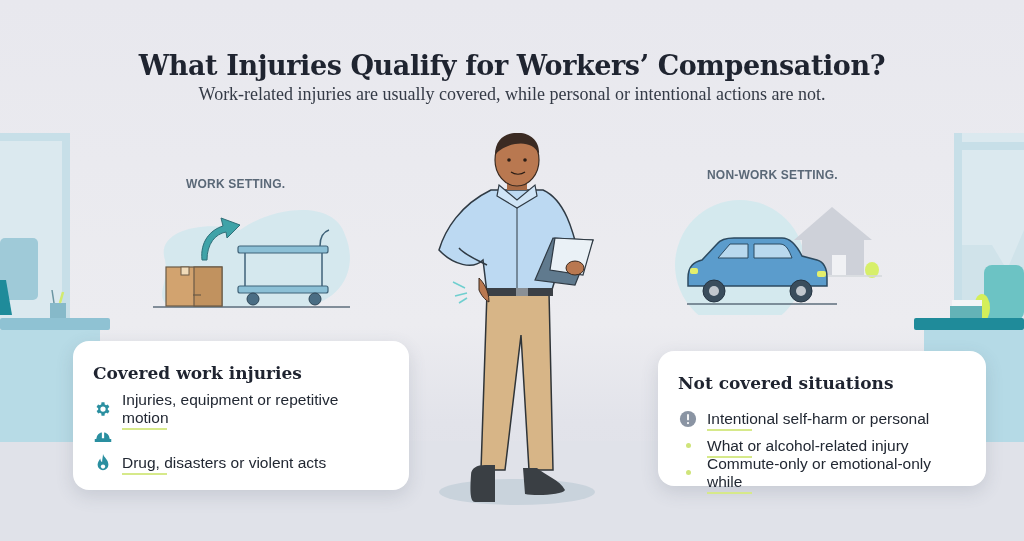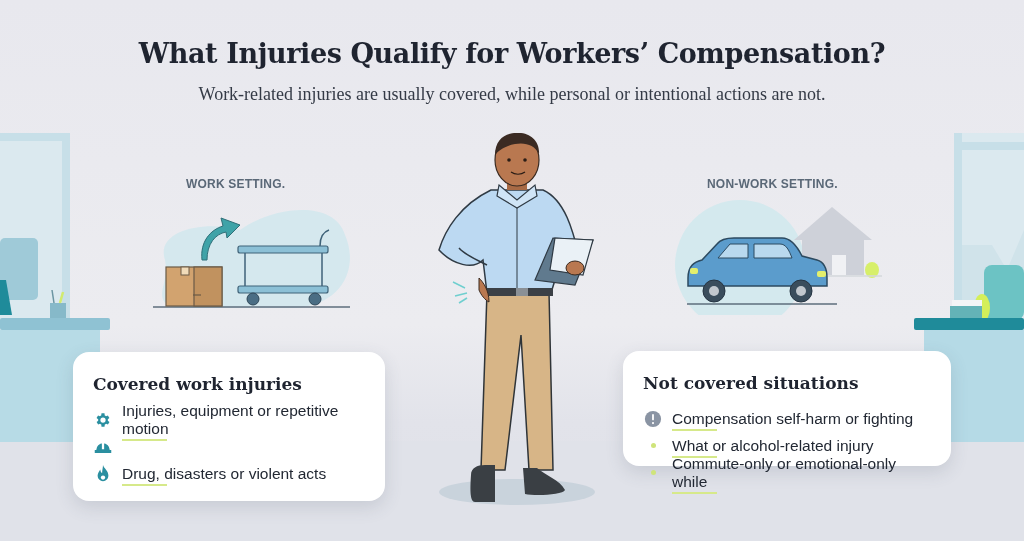--- a/index.html
+++ b/index.html
@@ -4,21 +4,21 @@
 <style>
   * { box-sizing: border-box; margin: 0; padding: 0; }
   html, body { width: 1024px; height: 541px; overflow: hidden; }
   body {
     background: linear-gradient(180deg, #e8e8ee 0%, #ececf0 60%, #e2e3ea 78%, #dfe1e8 100%);
     font-family: "Liberation Sans", sans-serif;
     position: relative;
   }
   .floor { position: absolute; left: 0; top: 441px; width: 1024px; height: 100px; background: #e0e2e9; }
   .title {
-    position: absolute; top: 38px; left: 0; width: 1024px; text-align: center;
+    position: absolute; top: 50px; left: 0; width: 1024px; text-align: center;
     font-family: "DejaVu Serif", serif; font-weight: bold; font-size: 27px; color: #1f2430;
     letter-spacing: -0.4px;
   }
   .subtitle {
     position: absolute; top: 84px; left: 0; width: 1024px; text-align: center;
     font-family: "Liberation Serif", serif; font-size: 18px; color: #343a46;
   }
   .setting-label {
     position: absolute; font-family: "Liberation Sans", sans-serif; font-weight: bold;
     font-size: 12px; color: #5a6877; letter-spacing: 0.2px;
@@ -94,21 +94,21 @@
     <rect x="93" y="46" width="90" height="7" rx="2" fill="#8cc0d6" stroke="#3f6278" stroke-width="1.2"></rect>
     <rect x="93" y="86" width="90" height="7" rx="2" fill="#8cc0d6" stroke="#3f6278" stroke-width="1.2"></rect>
     <line x1="100" y1="53" x2="100" y2="86" stroke="#3f6278" stroke-width="1.5"></line>
     <line x1="177" y1="53" x2="177" y2="86" stroke="#3f6278" stroke-width="1.5"></line>
     <path d="M175,46 C175,38 178,32 184,30" fill="none" stroke="#3f6278" stroke-width="1.5"></path>
     <circle cx="108" cy="99" r="6" fill="#4a6d84" stroke="#2f4758"></circle>
     <circle cx="170" cy="99" r="6" fill="#4a6d84" stroke="#2f4758"></circle>
   </g>
 </svg>
 
-<div class="setting-label" style="left:707px;top:177px">NON-WORK SETTING.</div>
+<div class="setting-label" style="left:707px;top:168px">NON-WORK SETTING.</div>
 <svg style="position:absolute;left:672px;top:200px" width="215" height="115" viewBox="0 0 215 115">
   <circle cx="68" cy="65" r="65" fill="#d4e9ee"></circle>
   <g>
     <polygon points="122,40 160,7 200,40" fill="#ced1d9"></polygon>
     <rect x="130" y="40" width="62" height="35" fill="#ced1d9"></rect>
     <rect x="158" y="17" width="9" height="15" fill="#ced1d9"></rect>
     <rect x="160" y="55" width="14" height="20" fill="#f0f1f4"></rect>
     <ellipse cx="200" cy="70" rx="7" ry="8" fill="#d7ef6a"></ellipse>
     <line x1="130" y1="76" x2="210" y2="76" stroke="#d5d8dd" stroke-width="1.5"></line>
   </g>
@@ -154,21 +154,21 @@
 
   <line x1="28" y1="152" x2="40" y2="158" stroke="#6fcfcf" stroke-width="1.5"></line>
   <line x1="30" y1="166" x2="42" y2="163" stroke="#6fcfcf" stroke-width="1.5"></line>
   <line x1="34" y1="173" x2="42" y2="168" stroke="#6fcfcf" stroke-width="1.5"></line>
 
   <path d="M110,150 L128,108 L168,110 L150,155 Z" fill="#607a8e" stroke="#2f3a44" stroke-width="1.2"></path>
   <path d="M130,108 L168,110 L158,145 L125,140 Z" fill="#eaf1f6" stroke="#2f3a44" stroke-width="1.2"></path>
   <ellipse cx="150" cy="138" rx="9" ry="7" fill="#b97850" stroke="#3a2a20" stroke-width="1"></ellipse>
 </svg>
 
-<div class="card" style="left:73px;top:352px;width:312px;height:149px">
+<div class="card" style="left:73px;top:341px;width:336px;height:149px">
   <h2>Covered work injuries</h2>
   <div class="item">
     <span class="ic">
       <svg width="18" height="18" viewBox="0 0 24 24">
           <path fill="#2a8fa0" d="M19.4 13a7.5 7.5 0 0 0 0-2l2.1-1.6-2-3.5-2.5 1a7 7 0 0 0-1.7-1L15 3h-4l-.4 2.9a7 7 0 0 0-1.7 1l-2.5-1-2 3.5L6.6 11a7.5 7.5 0 0 0 0 2l-2.1 1.6 2 3.5 2.5-1a7 7 0 0 0 1.7 1L11 21h4l.4-2.9a7 7 0 0 0 1.7-1l2.5 1 2-3.5ZM13 15.5a3.5 3.5 0 1 1 0-7 3.5 3.5 0 0 1 0 7Z" transform="translate(-1 0)"></path>
         </svg>
     </span>
     <span class="txt">Injuries, equipment or repetitive motion</span>
   </div>
   <div class="item">
@@ -183,31 +183,31 @@
     <span class="ic">
       <svg width="14" height="18" viewBox="0 0 14 20">
           <path fill="#2a8fa0" d="M7 0C8 4 13 6 13 12a6 6 0 0 1-12 0C1 9 3 7 4 5c0 3 2 4 2 4C6 6 7 3 7 0Z"></path>
           <circle cx="7" cy="14" r="2.4" fill="#ffffff"></circle>
         </svg>
     </span>
     <span class="txt">Drug, disasters or violent acts</span>
   </div>
 </div>
 
-<div class="card" style="left:623px;top:351px;width:328px;height:115px">
+<div class="card" style="left:658px;top:351px;width:328px;height:135px">
   <h2>Not covered situations</h2>
   <div class="item">
     <span class="ic">
       <svg width="18" height="18" viewBox="0 0 20 20">
           <circle cx="10" cy="10" r="9" fill="#8a94a3"></circle>
           <rect x="9" y="4.5" width="2" height="7" rx="1" fill="#ffffff"></rect>
           <circle cx="10" cy="14.5" r="1.2" fill="#ffffff"></circle>
         </svg>
     </span>
-    <span class="txt">Compensation self-harm or fighting</span>
+    <span class="txt">Intentional self-harm or personal</span>
   </div>
   <div class="item">
     <span class="ic">
         <span class="dot"></span>
       </span>
     <span class="txt">What or alcohol-related injury</span>
   </div>
   <div class="item">
     <span class="ic">
         <span class="dot"></span>

